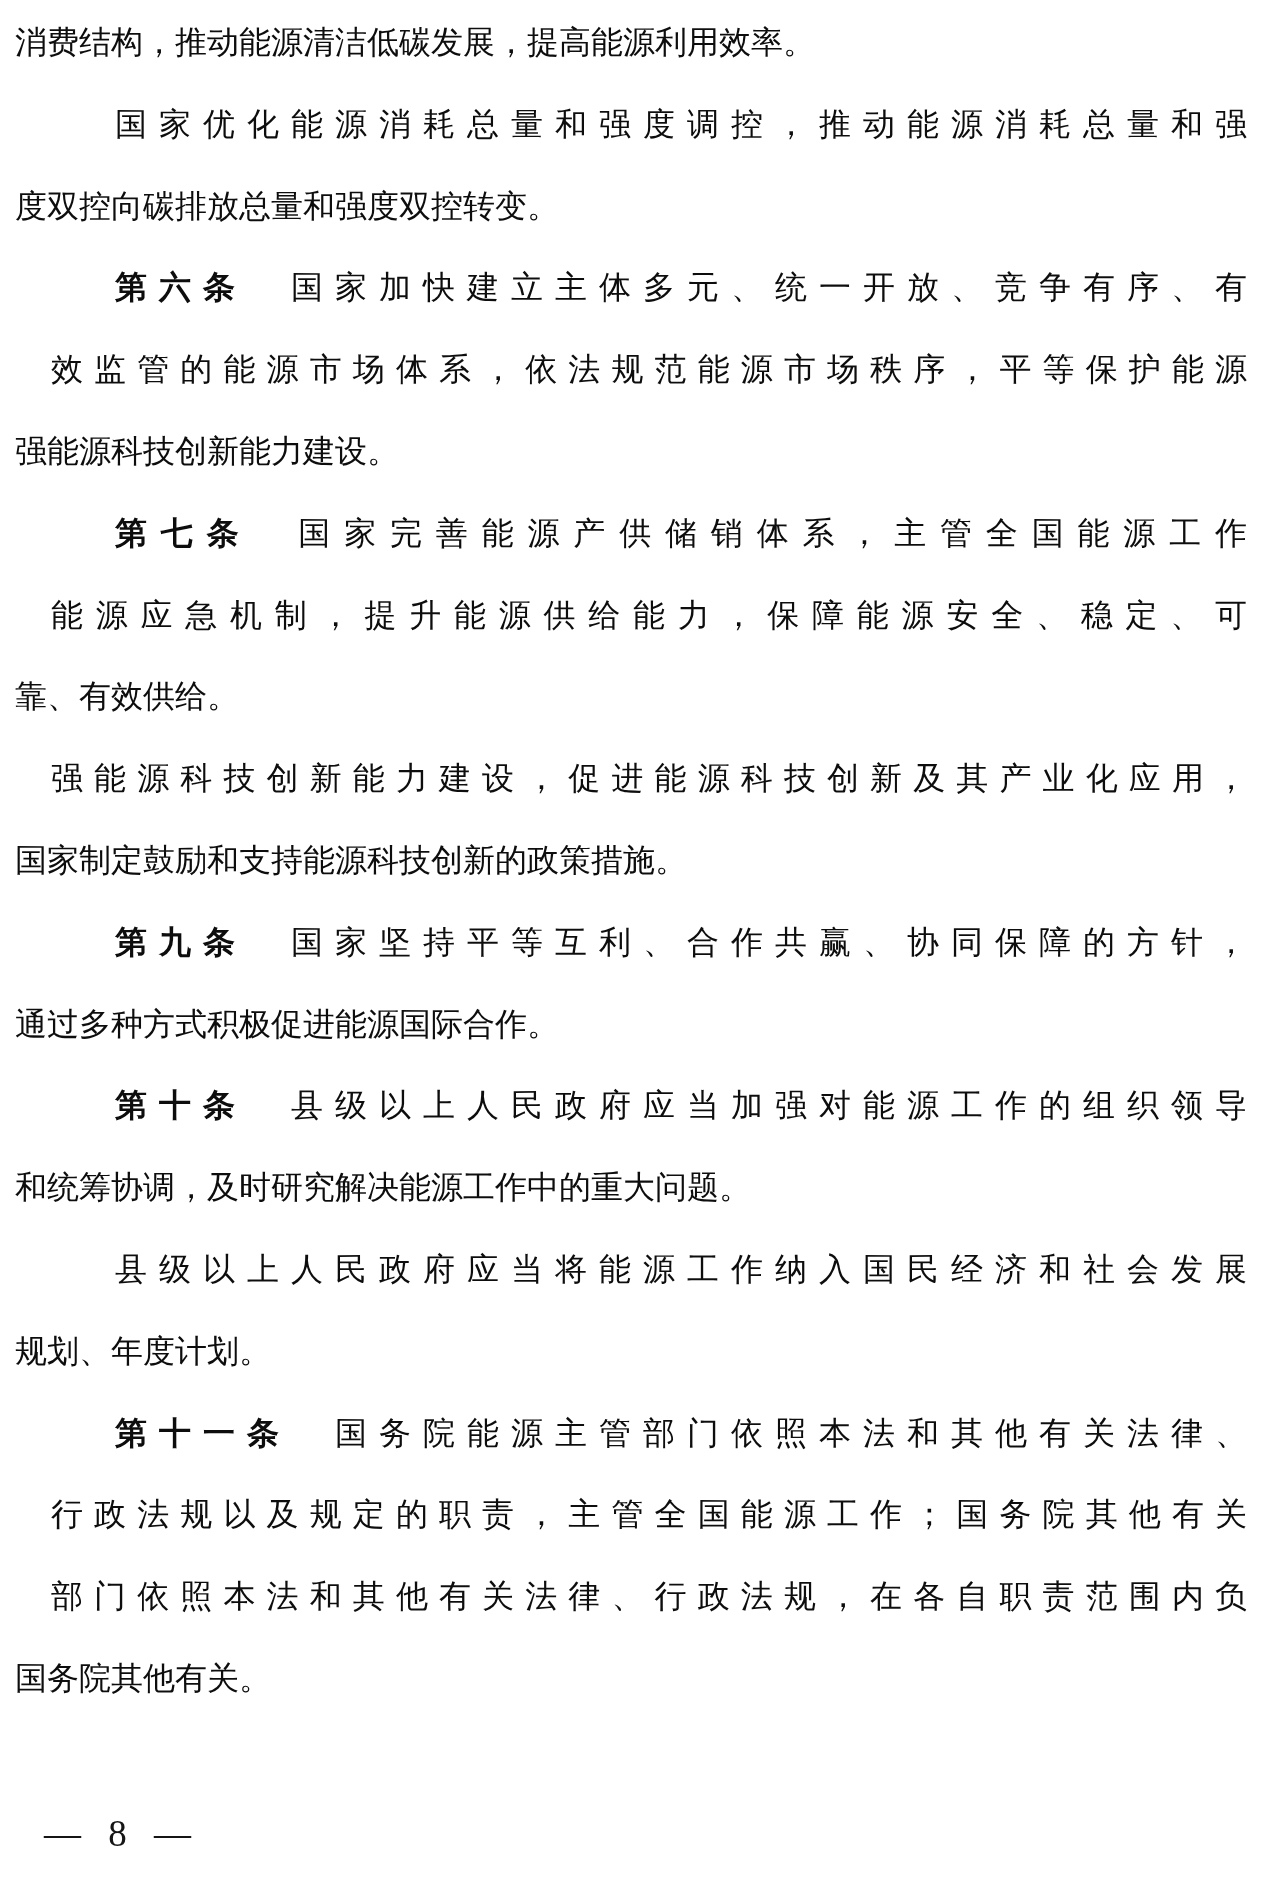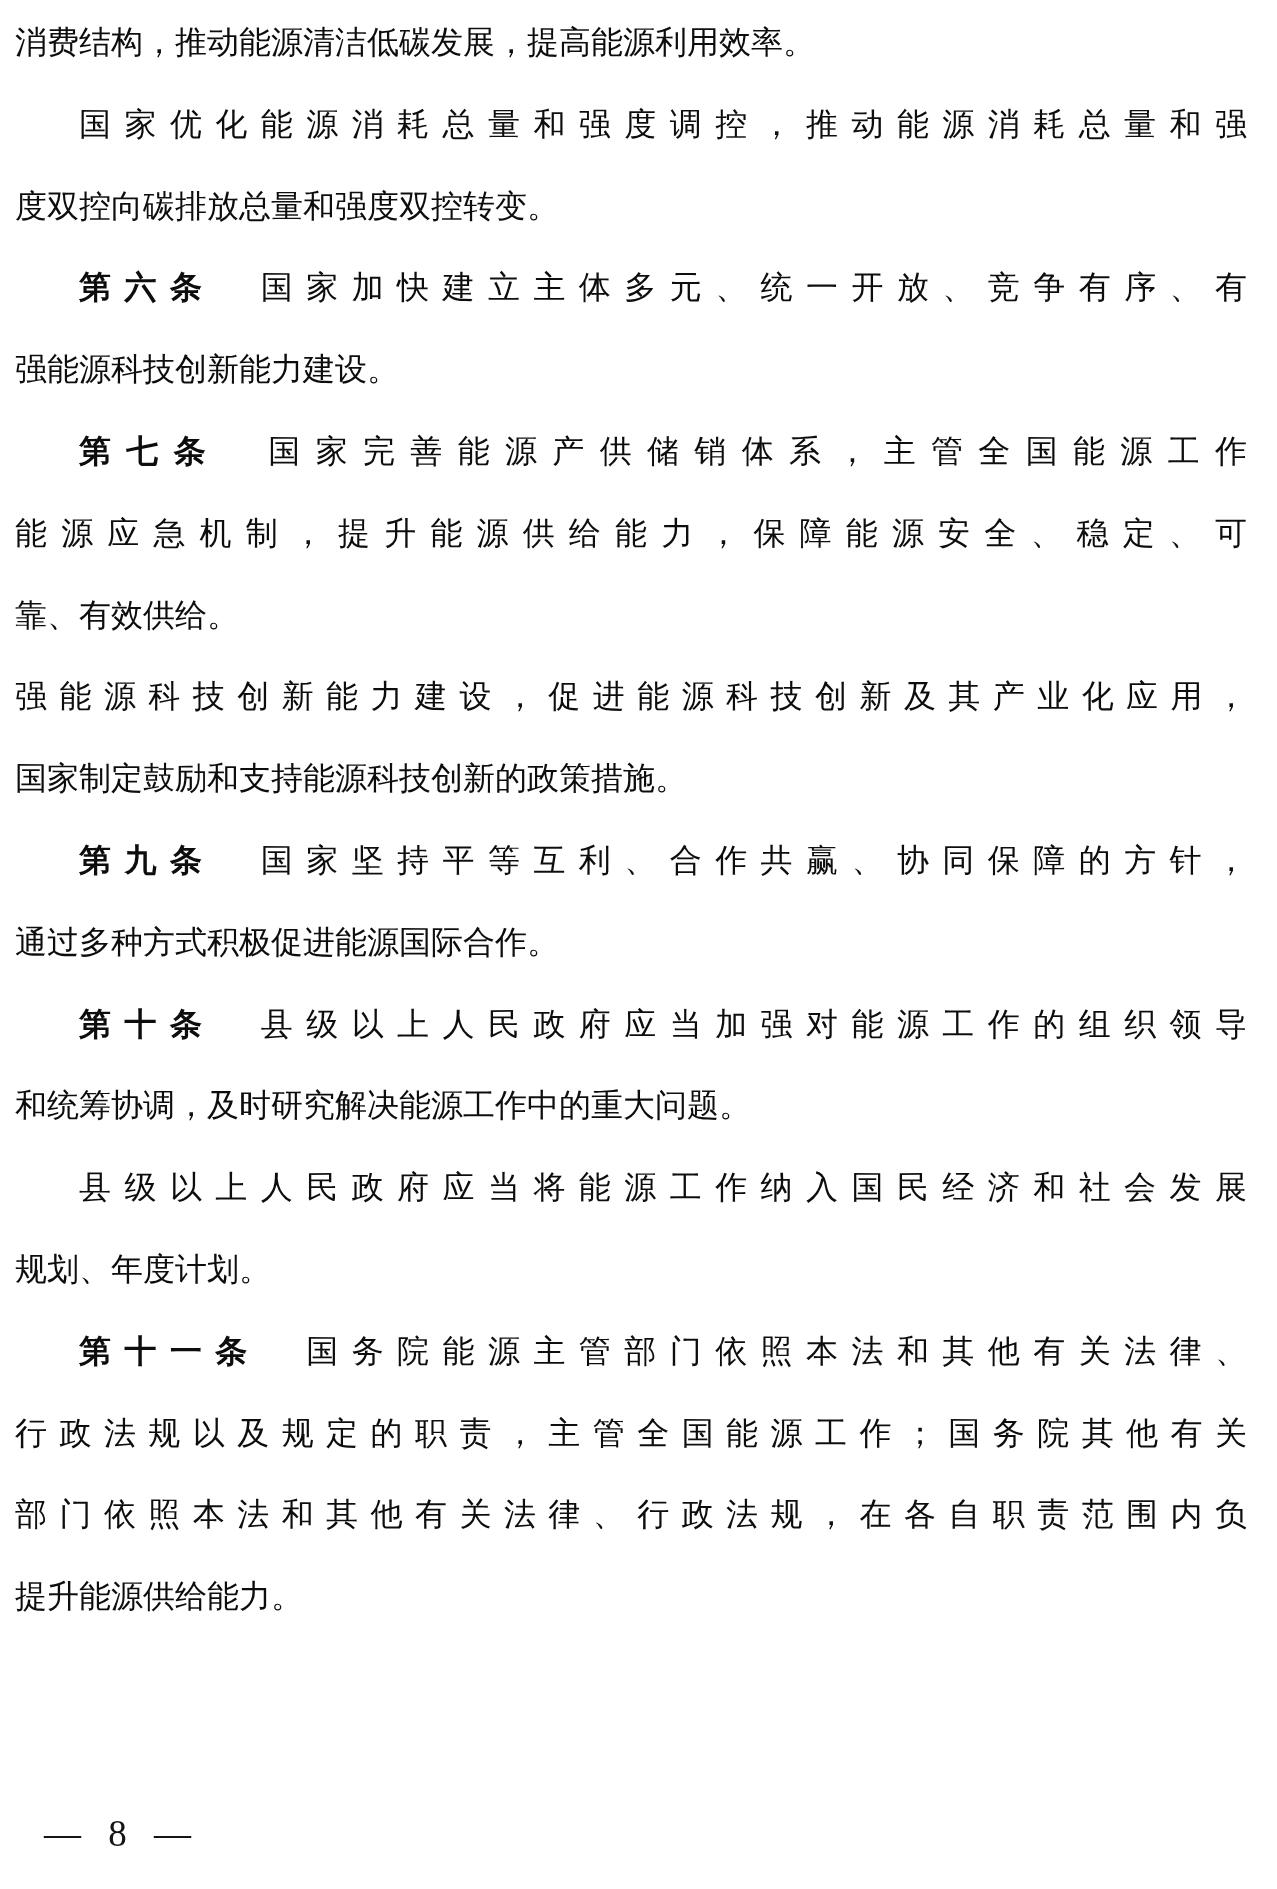--- a/index.html
+++ b/index.html
@@ -27,20 +27,21 @@
     line-height: 81.8px;
     font-size: 32px;
     letter-spacing: 0;
   }
   .line.indent {
     text-indent: 2em;
   }
   .line.fill {
     text-align: justify;
     text-align-last: justify;
+    margin-left: 36px;
   }
   .article-no {
     font-family: "Liberation Sans", "DejaVu Sans", sans-serif;
     font-weight: 700;
   }
   .gap {
     display: inline-block;
     width: 1em;
   }
   .footer {
@@ -55,35 +56,36 @@
 </style>
 </head>
 <body>
 
 <div class="page">
   <div class="content">
       <div class="line"><span>消费结构，推动能源清洁低碳发展，提高能源利用效率。</span></div>
       <div class="line fill indent"><span>国家优化能源消耗总量和强度调控，推动能源消耗总量和强</span></div>
       <div class="line"><span>度双控向碳排放总量和强度双控转变。</span></div>
       <div class="line fill indent"><b class="article-no">第六条</b><span class="gap"></span><span>国家加快建立主体多元、统一开放、竞争有序、有</span></div>
+      <div class="line fill"><span>效监管的能源市场体系，依法规范能源市场秩序，平等保护能源</span></div>
       <div class="line"><span>强能源科技创新能力建设。</span></div>
       <div class="line fill indent"><b class="article-no">第七条</b><span class="gap"></span><span>国家完善能源产供储销体系，主管全国能源工作</span></div>
       <div class="line fill"><span>能源应急机制，提升能源供给能力，保障能源安全、稳定、可</span></div>
       <div class="line"><span>靠、有效供给。</span></div>
       <div class="line fill"><span>强能源科技创新能力建设，促进能源科技创新及其产业化应用，</span></div>
       <div class="line"><span>国家制定鼓励和支持能源科技创新的政策措施。</span></div>
       <div class="line fill indent"><b class="article-no">第九条</b><span class="gap"></span><span>国家坚持平等互利、合作共赢、协同保障的方针，</span></div>
       <div class="line"><span>通过多种方式积极促进能源国际合作。</span></div>
       <div class="line fill indent"><b class="article-no">第十条</b><span class="gap"></span><span>县级以上人民政府应当加强对能源工作的组织领导</span></div>
       <div class="line"><span>和统筹协调，及时研究解决能源工作中的重大问题。</span></div>
       <div class="line fill indent"><span>县级以上人民政府应当将能源工作纳入国民经济和社会发展</span></div>
       <div class="line"><span>规划、年度计划。</span></div>
       <div class="line fill indent"><b class="article-no">第十一条</b><span class="gap"></span><span>国务院能源主管部门依照本法和其他有关法律、</span></div>
       <div class="line fill"><span>行政法规以及规定的职责，主管全国能源工作；国务院其他有关</span></div>
       <div class="line fill"><span>部门依照本法和其他有关法律、行政法规，在各自职责范围内负</span></div>
-      <div class="line"><span>提升能源供给能力。</span></div>
+      <div class="line"><span>国务院其他有关。</span></div>
     </div>
   <div class="footer">
     <span>—</span>
     <span>8</span>
     <span>—</span>
   </div>
 </div>
 
 </body></html>

